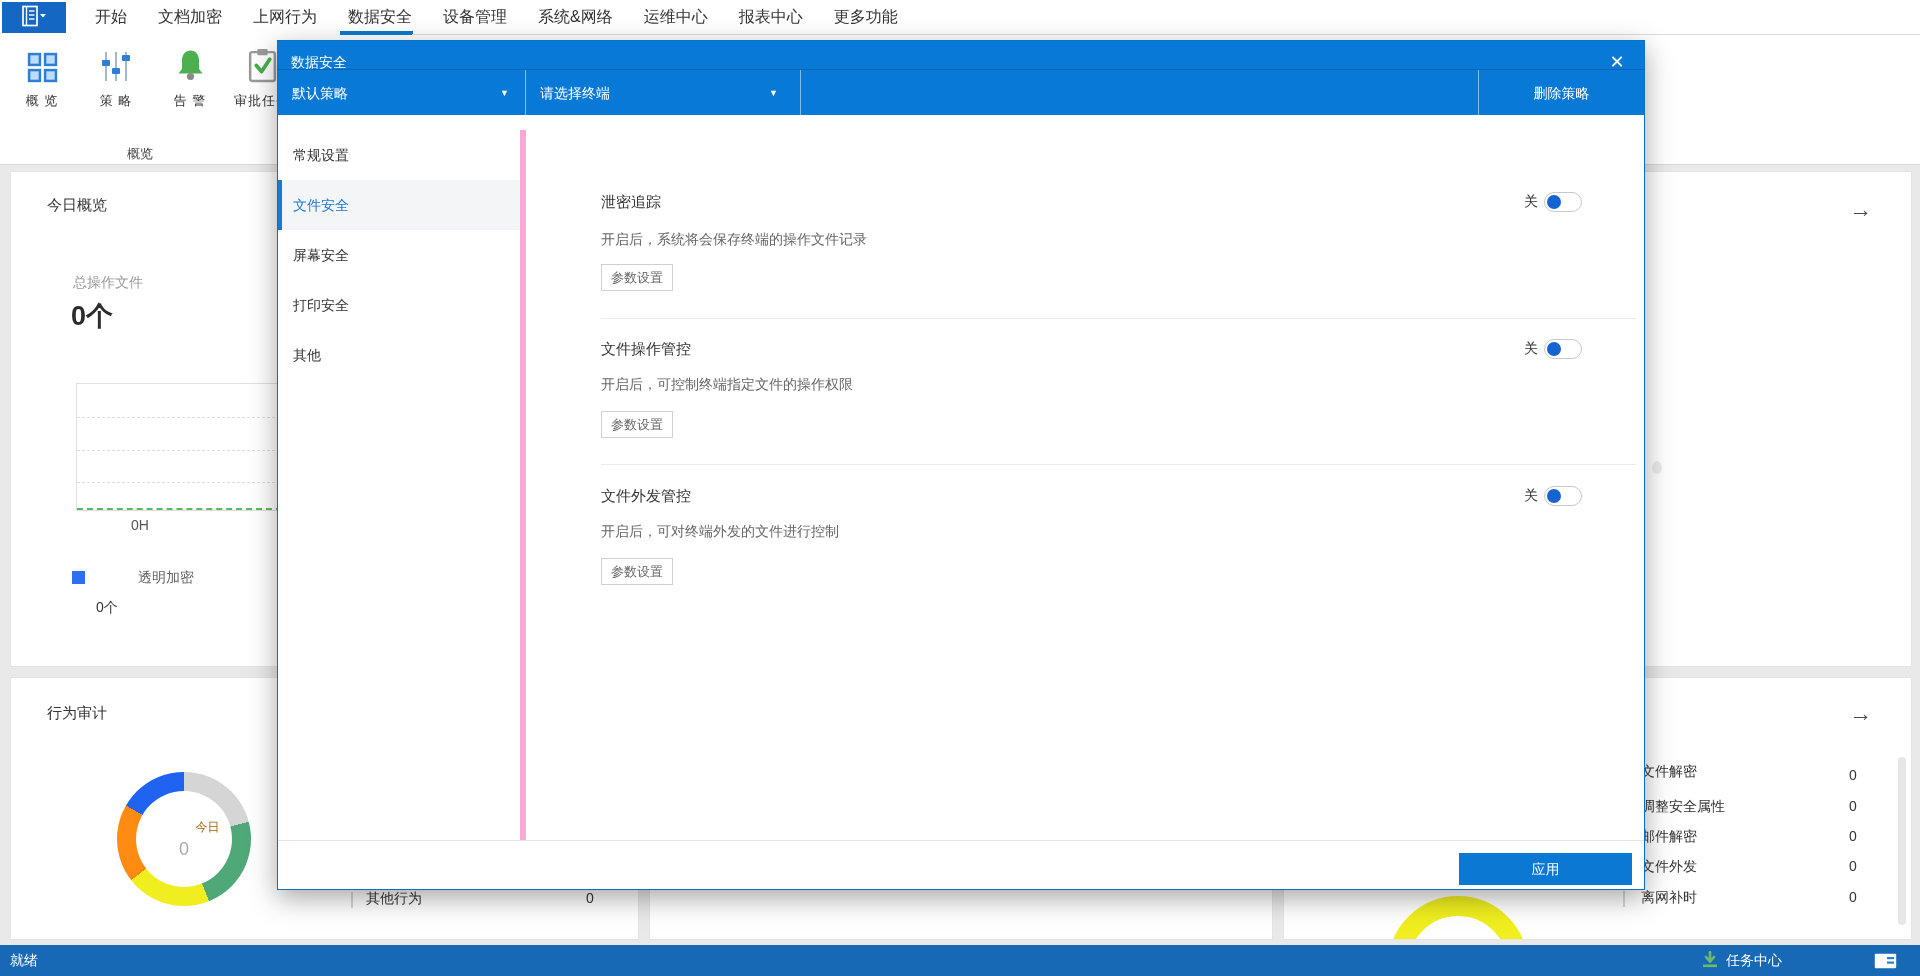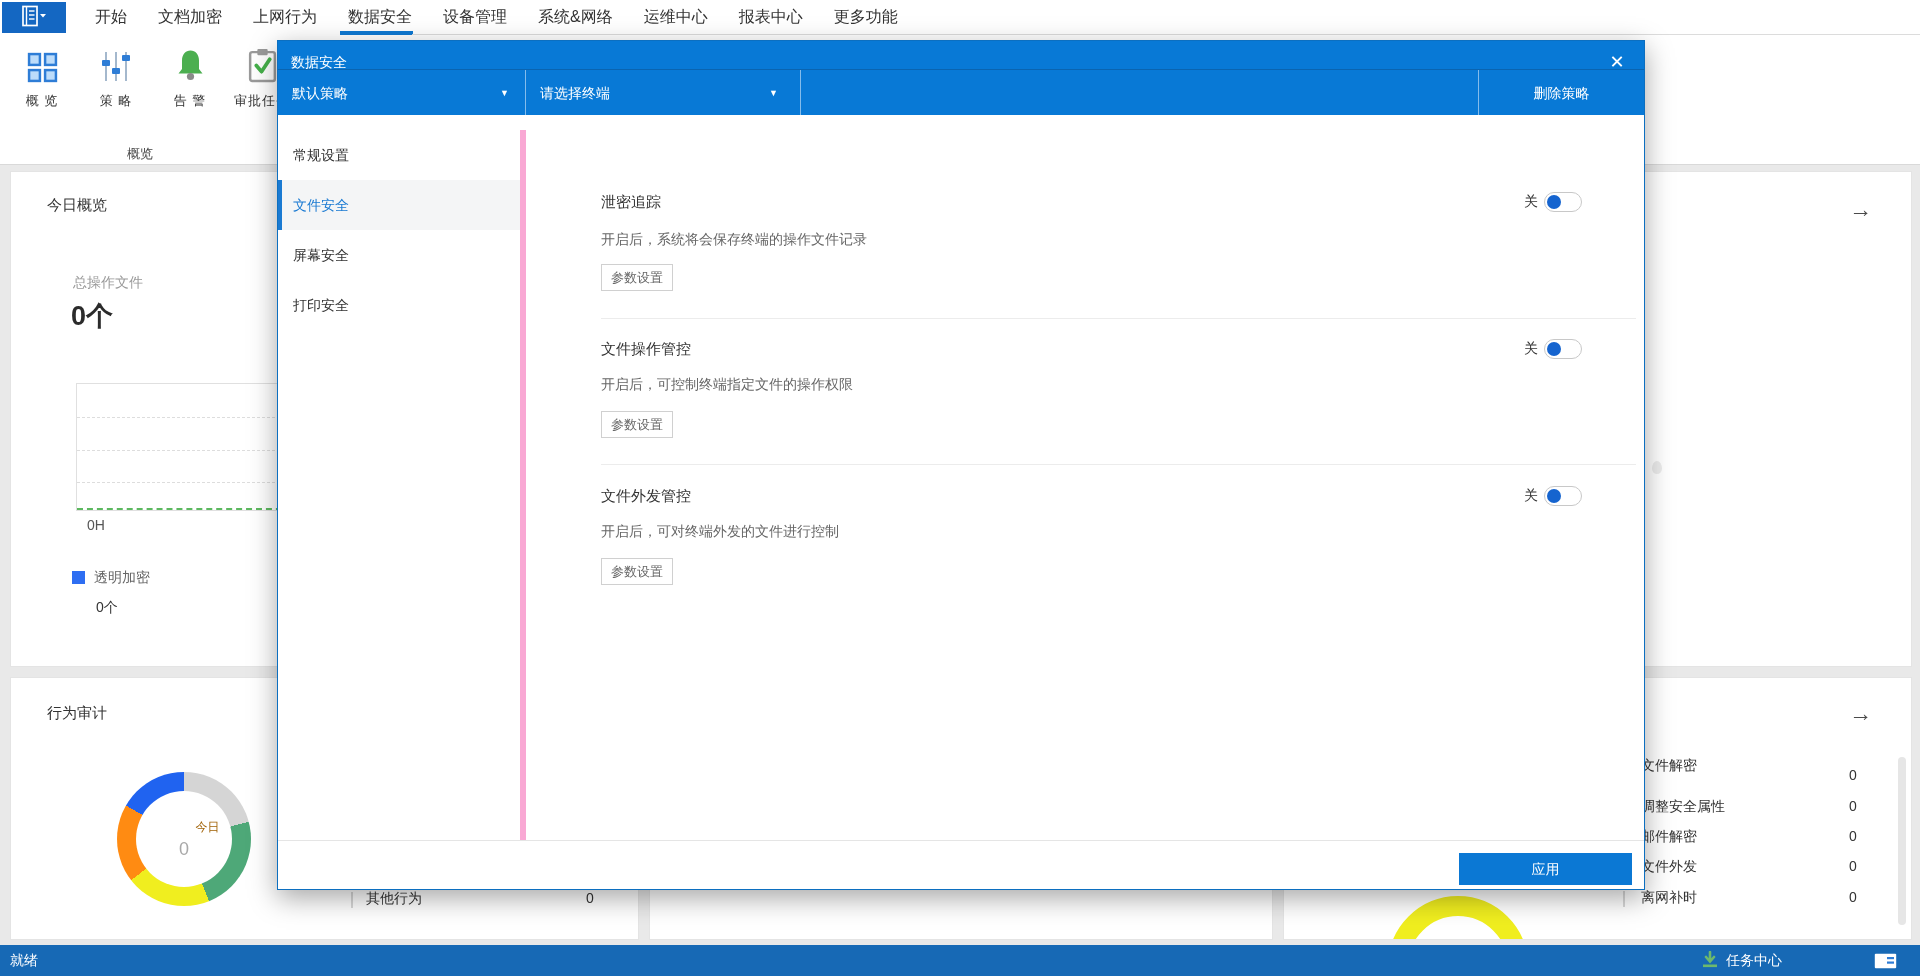--- a/index.html
+++ b/index.html
@@ -28,21 +28,21 @@
   #main { left:0; top:165px; width:1920px; height:780px; background:#e9e9e9; }
   .card { position:absolute; background:#fff; border:1px solid #e4e4e4; overflow:hidden; }
   .card-title { position:absolute; font-size:15px; color:#333; }
   .arrow-glyph { position:absolute; font-size:23px; color:#4a4a4a; cursor:pointer; line-height:1; }
   .stat-label { position:absolute; font-size:14px; color:#999; }
   .stat-value { position:absolute; font-size:27px; font-weight:bold; color:#2b2b2b; }
   .mini-chart { position:absolute; border:1px solid #e0e0e0; background:#fff; }
   .gridline { position:absolute; left:0; width:100%; border-top:1px dashed #ddd; }
   .baseline { position:absolute; left:0; bottom:0; width:100%; border-top:2px dashed #5cb85f; }
   .legend-sq { position:absolute; width:13px; height:13px; background:#2e6ef2; }
-  .small-txt { position:absolute; font-size:14px; color:#666; }
+  .small-txt { position:absolute; font-size:14px; color:#666;margin-left:44px; }
   .small-dark { position:absolute; font-size:14px; color:#333; }
   .donut { position:absolute; width:134px; height:134px; border-radius:50%; }
   .donut-hole { position:absolute; left:19px; top:19px; width:96px; height:96px; border-radius:50%;
     background:#fff; display:flex; flex-direction:column; align-items:center; justify-content:center; }
   .donut-hole .dl { font-size:12px; color:#a16207;margin-left:47px; }
   .donut-hole .dv { font-size:18px; color:#a8a8a8; margin-top:3px; }
   .partial-donut { position:absolute; width:140px; height:140px; border-radius:50%;
     border:20px solid #f0ee1f; }
   .vdiv { position:absolute; width:2px; background:#d8d8d8; }
   .scrollbar { position:absolute; width:8px; background:#e6e6e6; border-radius:4px; }
@@ -209,21 +209,21 @@
     <div class="vdiv" style="left:340px;top:214px;height:16px;"></div>
     <div class="small-dark" style="left:355px;top:212px;">其他行为</div>
     <div class="small-dark" style="left:575px;top:212px;">0</div>
   </div>
 
   <div class="card" style="left:649px;top:512px;width:624px;height:263px;"></div>
 
   <div class="card" style="left:1283px;top:512px;width:629px;height:263px;">
     <div class="arrow-glyph" style="left:565px;top:24px;">→</div>
     <div class="partial-donut" style="left: 104px; top: 218px; border-color: rgb(240, 238, 31);"></div>
-    <div class="small-dark" style="left:357px;top:79px;">文件解密</div>
+    <div class="small-dark" style="left:357px;top:85px;">文件解密</div>
     <div class="small-dark" style="left:565px;top:89px;">0</div>
     <div class="small-dark" style="left:357px;top:120px;">调整安全属性</div>
     <div class="small-dark" style="left:565px;top:120px;">0</div>
     <div class="small-dark" style="left:357px;top:150px;">邮件解密</div>
     <div class="small-dark" style="left:565px;top:150px;">0</div>
     <div class="vdiv" style="left:339px;top:182px;height:16px;"></div>
     <div class="small-dark" style="left:357px;top:180px;">文件外发</div>
     <div class="small-dark" style="left:565px;top:180px;">0</div>
     <div class="vdiv" style="left:339px;top:213px;height:16px;"></div>
     <div class="small-dark" style="left:357px;top:211px;">离网补时</div>
@@ -250,20 +250,21 @@
       <span class="caret" style="right:22px;">▼</span>
     </div>
     <div class="m-del">删除策略</div>
   </div>
 
   <div class="m-nav">
     <div class="nav-item">常规设置</div>
     <div class="nav-item active">文件安全</div>
     <div class="nav-item">屏幕安全</div>
     <div class="nav-item">打印安全</div>
+    <div class="nav-item">其他</div>
   </div>
 
   <div class="m-content">
 
     <div class="sec-title" style="top:63px;">泄密追踪</div>
     <div class="toggle-wrap" style="left:998px;top:62px;">
       <span class="toggle-label">关</span>
       <span class="switch">
           <span class="knob"></span>
         </span>

